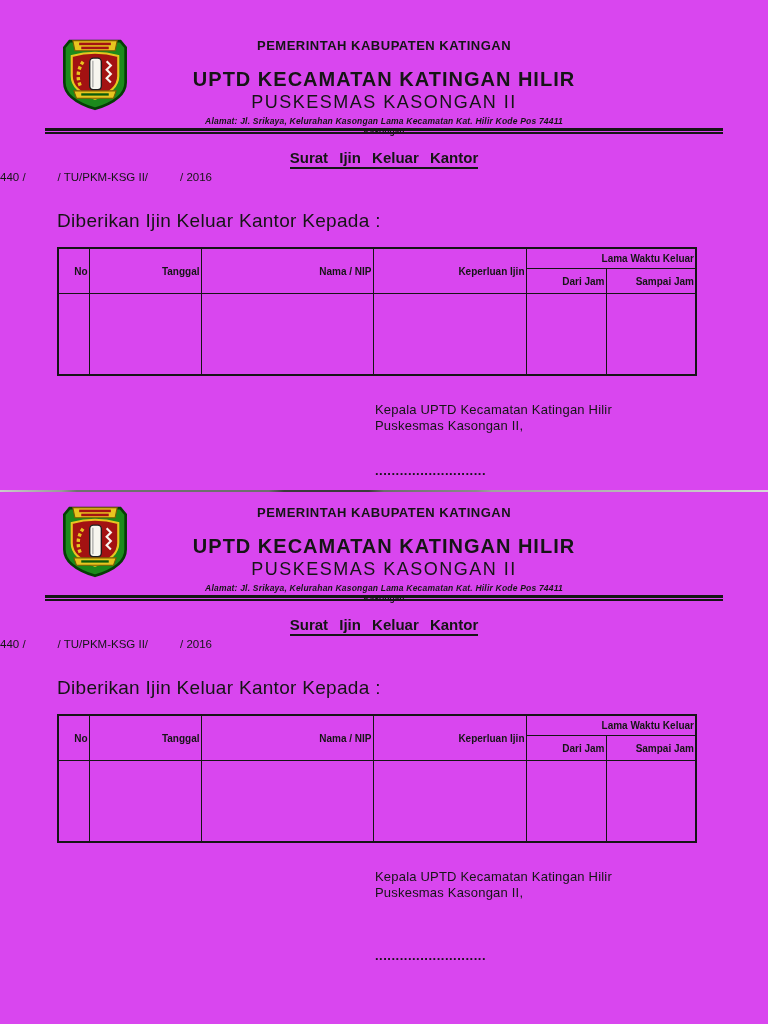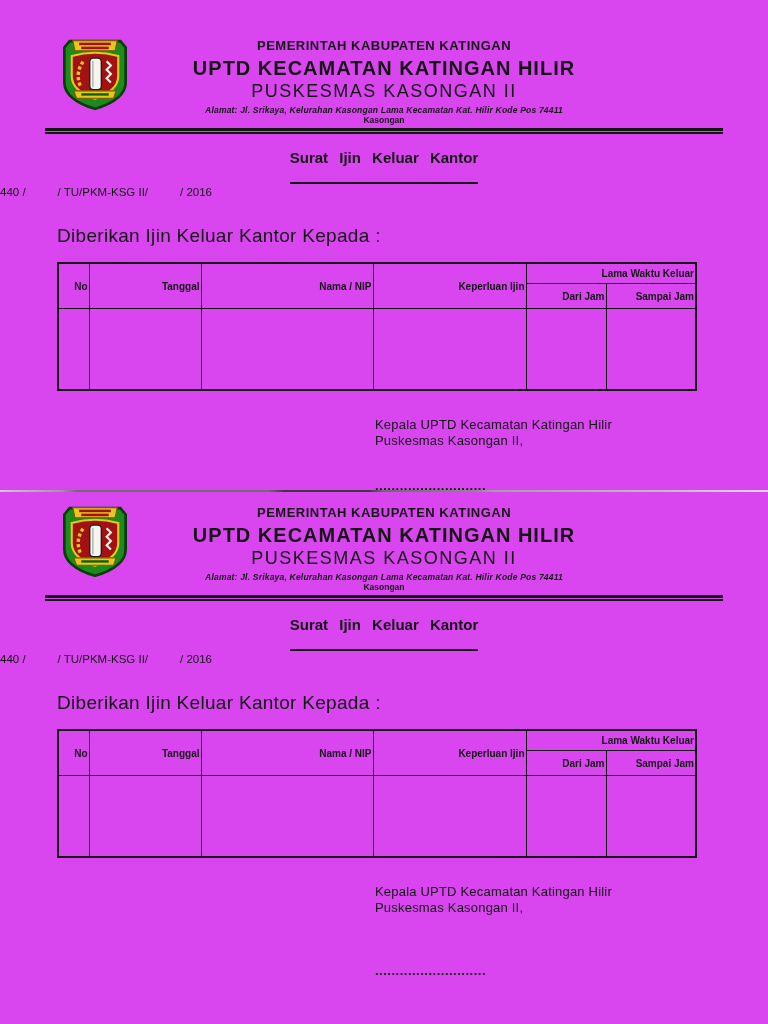--- a/index.html
+++ b/index.html
@@ -12,31 +12,31 @@
 
   .copy { position:absolute; left:0; width:768px; box-sizing:border-box; }
   .copy-1 { top:0; padding-top:38px; }
   .copy-2 { top:494px; padding-top:11px; }
 
   .letterhead { position:relative; margin:0 45px; height:90px; }
   .logo { position:absolute; left:10px; top:0; width:80px; height:74px; }
   .logo svg { width:100%; height:100%; display:block; }
   .lh-text { text-align:center; }
   .gov    { font-size:13px; font-weight:bold; letter-spacing:.5px; }
-  .unit   { font-size:20px; font-weight:bold; letter-spacing:1px; margin-top:4px; }
+  .unit   { font-size:20px; font-weight:bold; letter-spacing:1px; margin-top:15px; }
   .office { font-size:18px; font-weight:normal; letter-spacing:1.5px; margin-top:1px; }
   .addr   { font-size:8.5px; font-style:italic; font-weight:bold; margin-top:3px; letter-spacing:.2px; }
   .addr2  { font-size:8.5px; font-weight:bold; }
 
   .double-rule { margin:0 45px; height:1px;
     border-top:3px solid #151515; border-bottom:2px solid #151515; }
 
   .title-wrap { text-align:center; margin-top:15px; }
   .title { display:inline-block; font-size:15px; font-weight:bold; word-spacing:7px;
-    border-bottom:2px solid #151515; padding-bottom:16px; }
+    border-bottom:2px solid #151515; padding-bottom:1px; }
   .number { text-align:left; font-size:11.5px; white-space:pre; margin-top:2px; }
 
   .salutation { margin:27px 0 0 57px; font-size:19px; letter-spacing:.3px; }
 
   table.permit { border-collapse:collapse; table-layout:fixed;
     margin:15px 0 0 57px; width:638px; border:2px solid #151515; }
   table.permit th, table.permit td { border:1px solid #151515; }
   table.permit thead th { font-size:10px; font-weight:bold; padding:4px 1px; text-align:right; }
   table.permit tr.sub-row th { height:16px; }
   table.permit tbody td { height:78px; }

